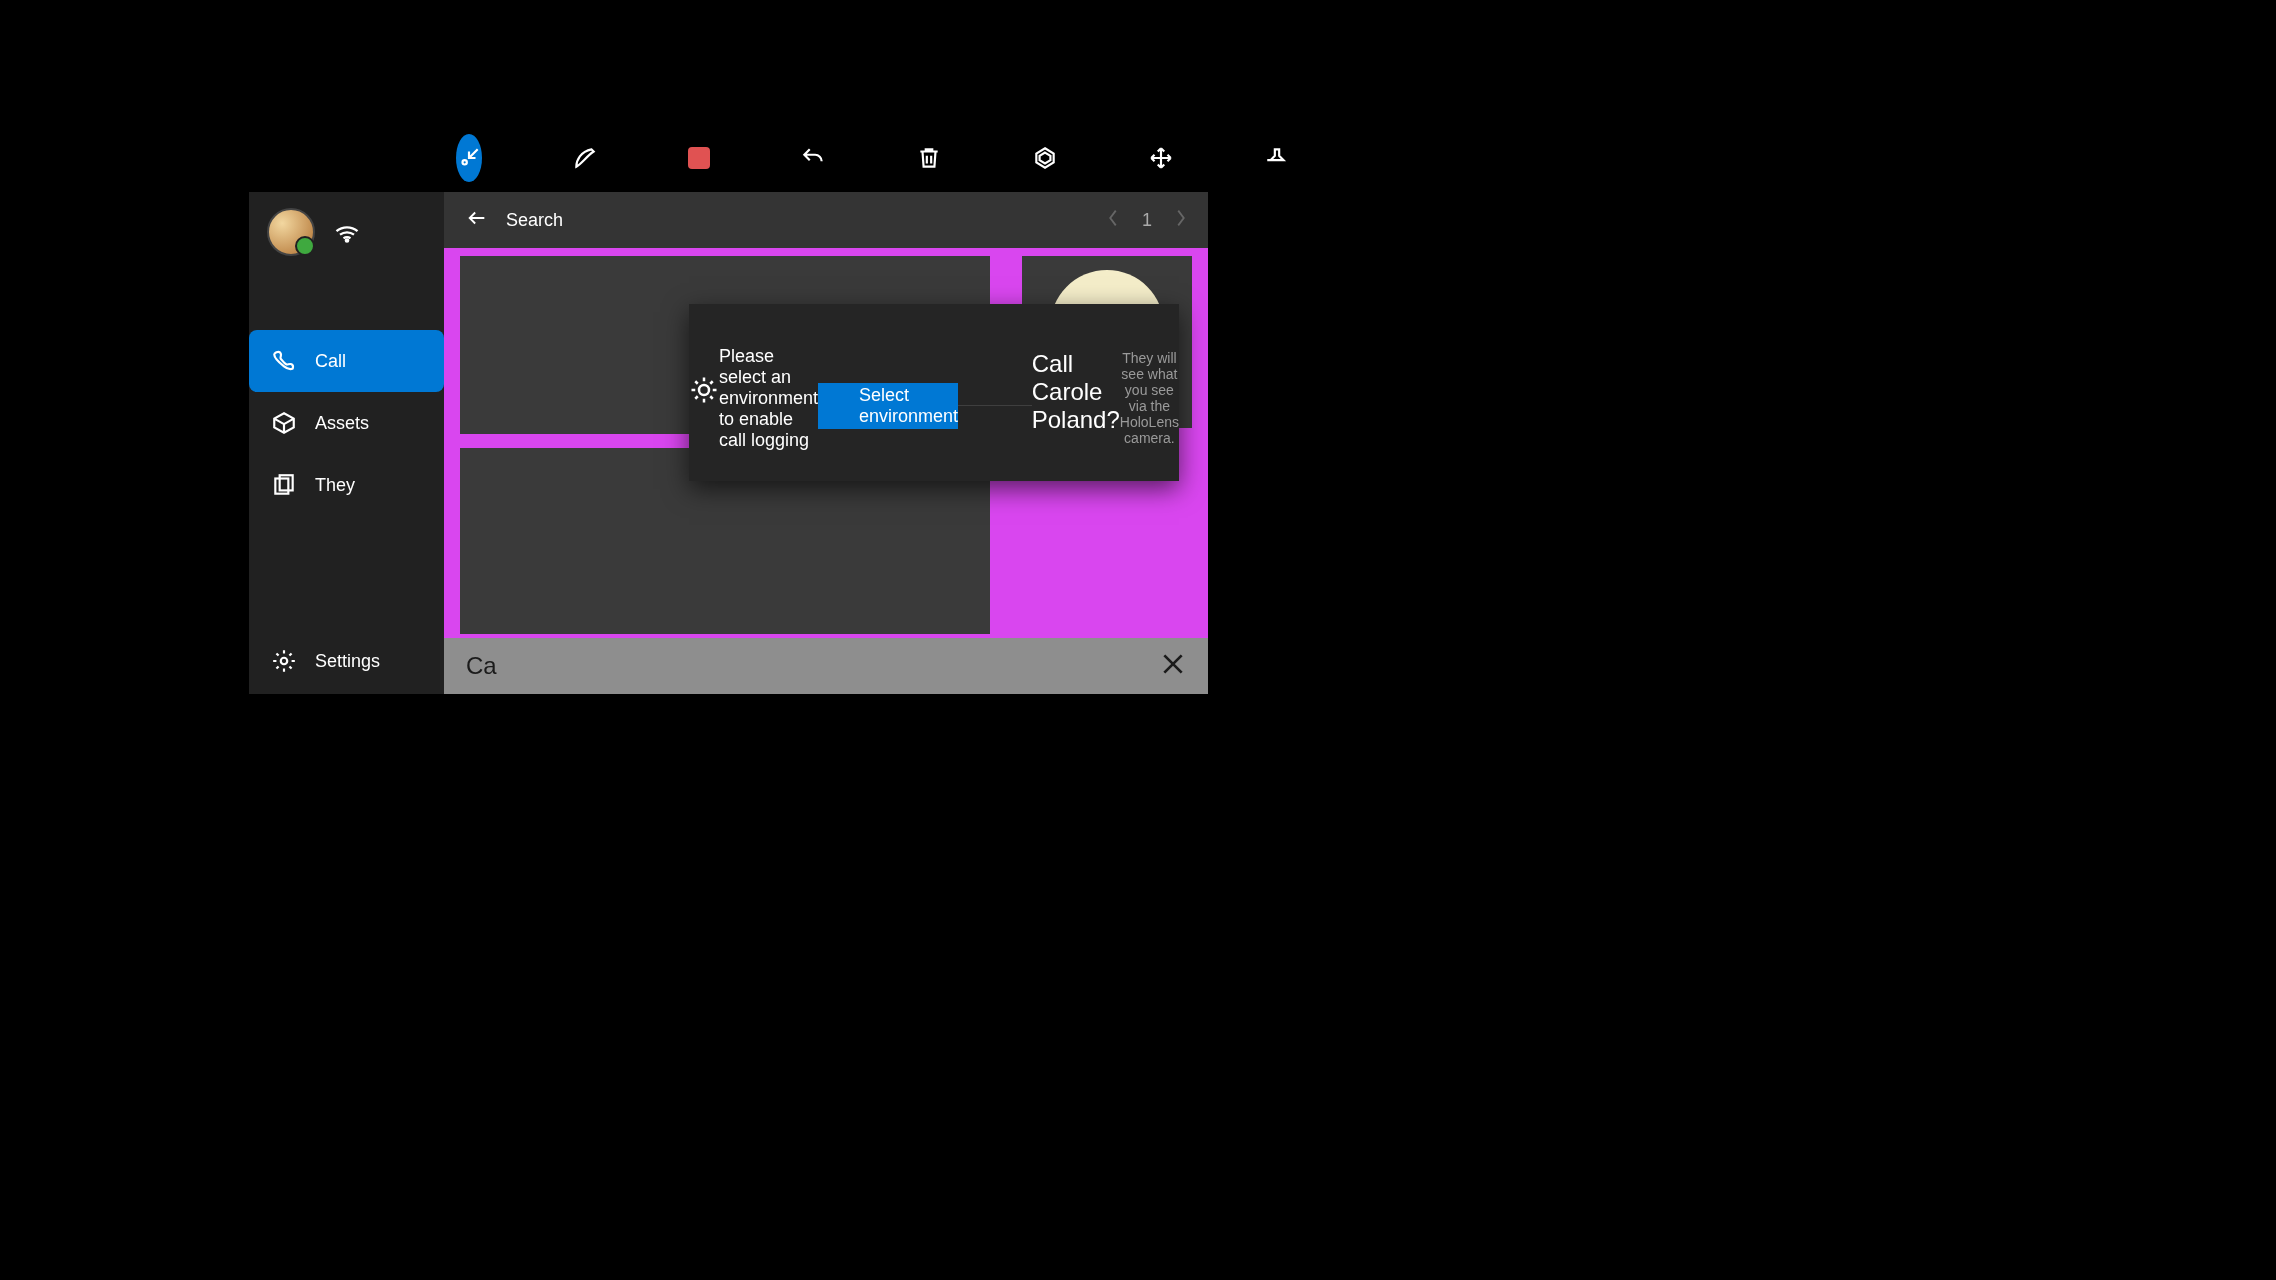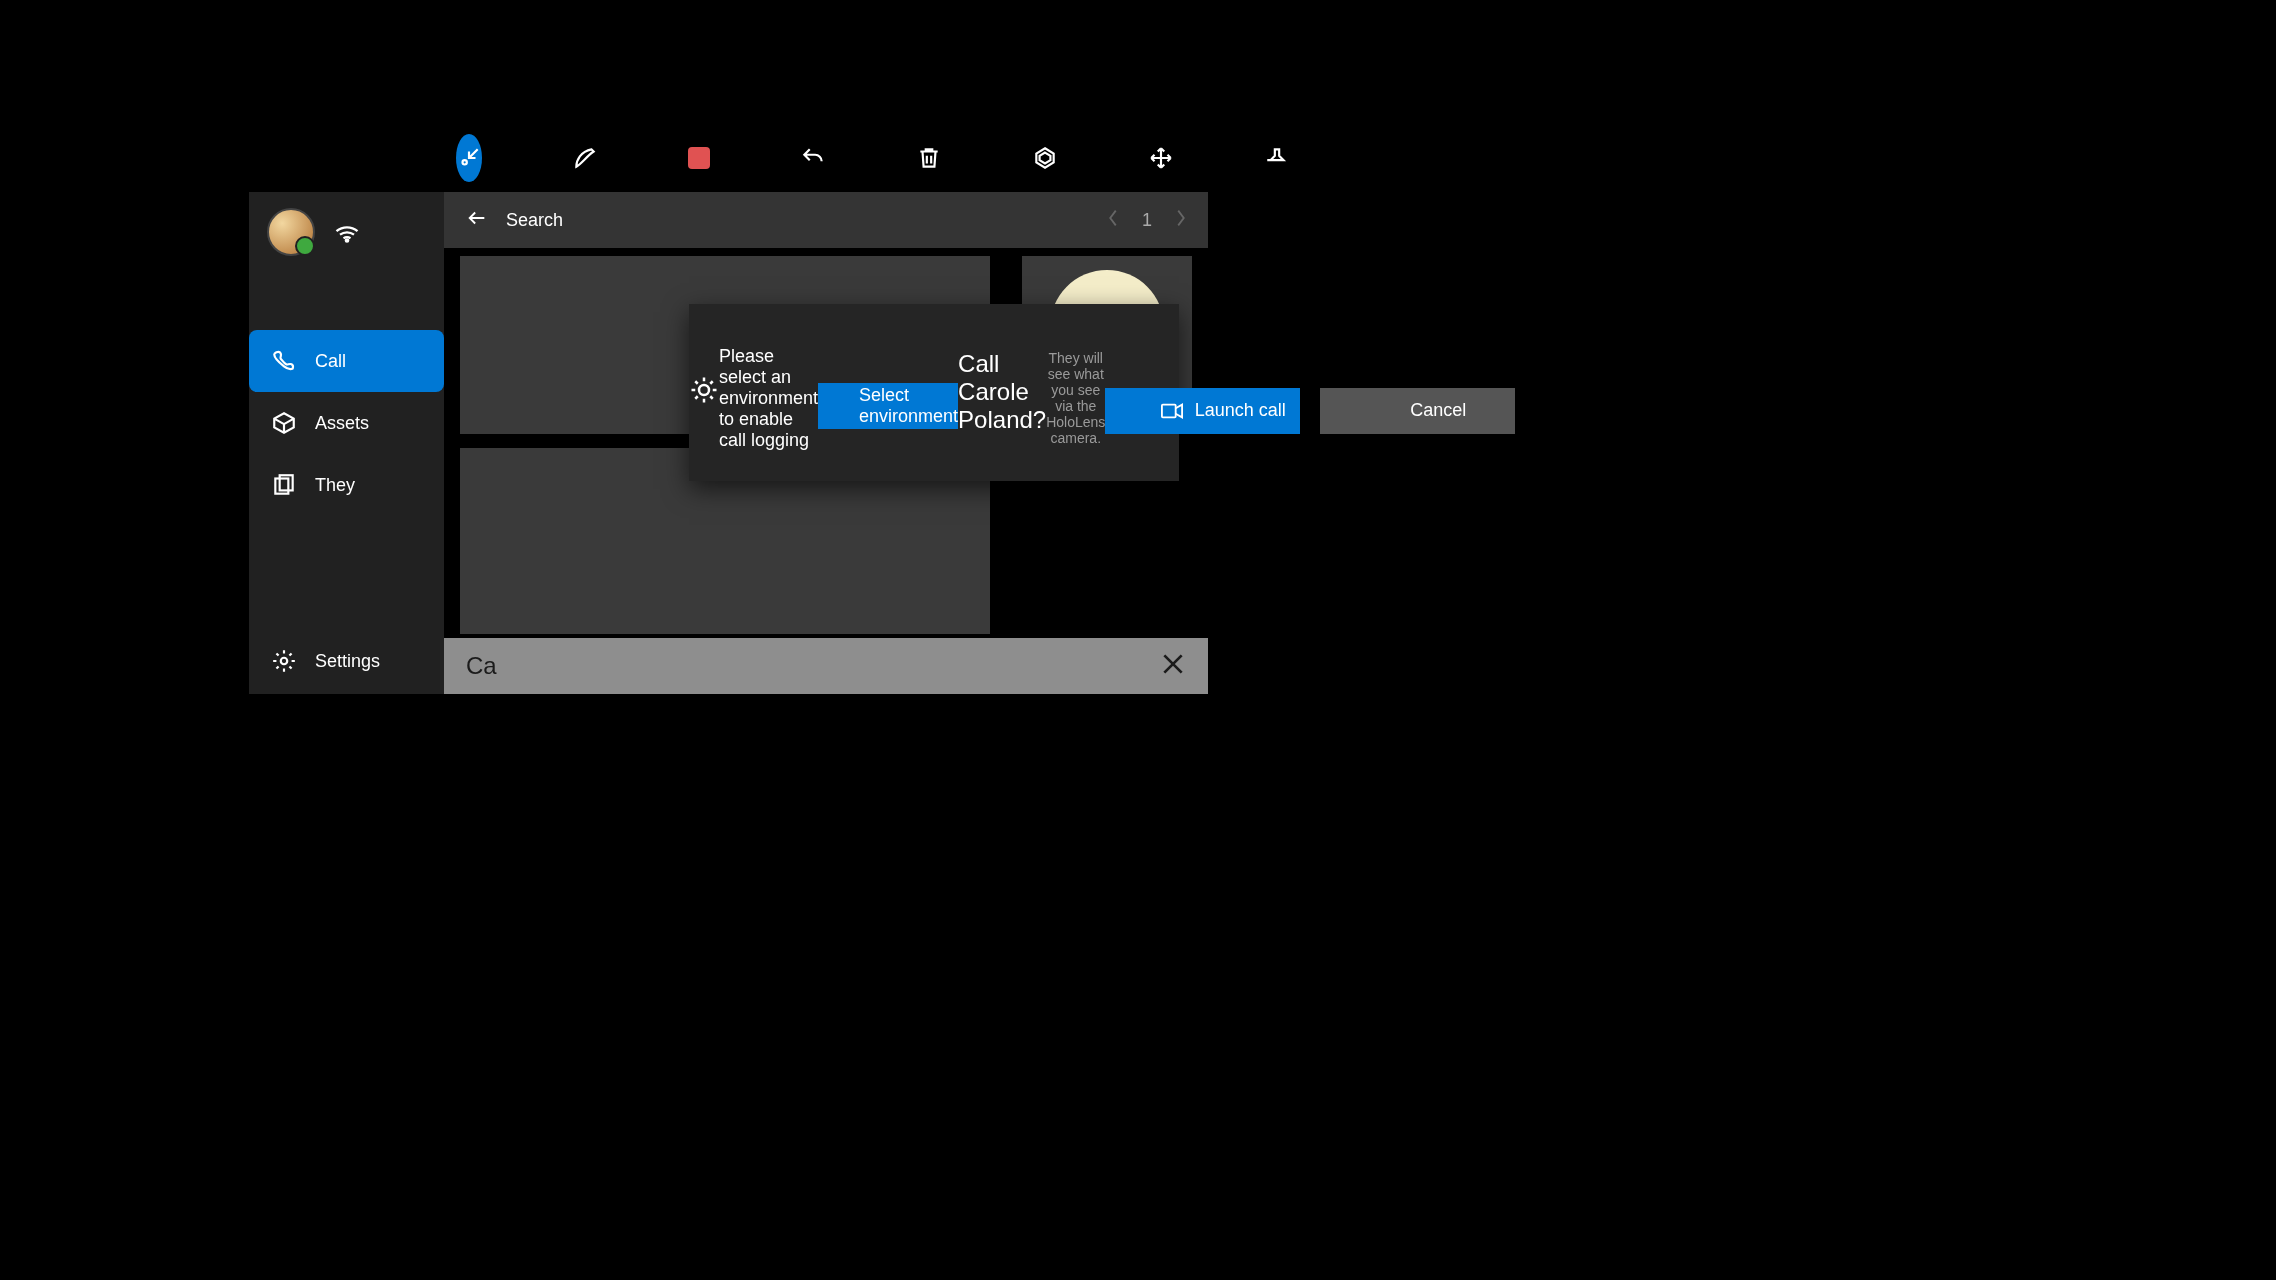--- a/index.html
+++ b/index.html
@@ -88,21 +88,21 @@
     bottom: 20px; left: 0; right: 0;
     display: flex; align-items: center; gap: 18px;
     padding: 0 0 0 22px;
     font-size: 18px;
     text-align: right;
   }
   .settings-item svg { width: 26px; height: 26px; stroke: #fff; fill: none; stroke-width: 2; }
 
   .main {
     flex: 1;
-    background: #000000;
+    background: #d946ef;
     display: flex; flex-direction: column;
     position: relative;
   }
   .header {
     height: 56px;
     background: #343434;
     display: flex; align-items: center;
     padding: 0 20px 0 22px;
     gap: 18px;
   }
@@ -316,32 +316,20 @@
               <path d="M12 2 v3 M12 19 v3 M2 12 h3 M19 12 h3 M5 5 l2 2 M17 17 l2 2 M19 5 l-2 2 M7 17 l-2 2"></path>
             </svg>
         </span>
         <div class="dialog-msg">Please select an environment to enable call logging</div>
         <div class="btn btn-primary select-env">
           <span>Select environment</span>
         </div>
         <div class="divider"></div>
         <div class="question">Call Carole Poland?</div>
         <div class="subtext">They will see what you see via the HoloLens camera.</div>
-        <div class="btn-row">
-          <div class="btn btn-primary launch">
-            <svg viewBox="0 0 24 16">
-                <rect x="1" y="1" width="15" height="14" rx="1"></rect>
-                <path d="M16 5 l7 -4 v14 l-7 -4"></path>
-              </svg>
-            <span>Launch call</span>
-          </div>
-          <div class="btn btn-secondary cancel">
-            <span>Cancel</span>
-          </div>
-        </div>
       </div>
     </div>
 
     <div class="searchbar">
       <input type="text" value="Ca" style="">
       <span class="close-ico">
         <svg viewBox="0 0 24 24">
             <path d="M4 4 L20 20 M20 4 L4 20"></path>
           </svg>
       </span>

